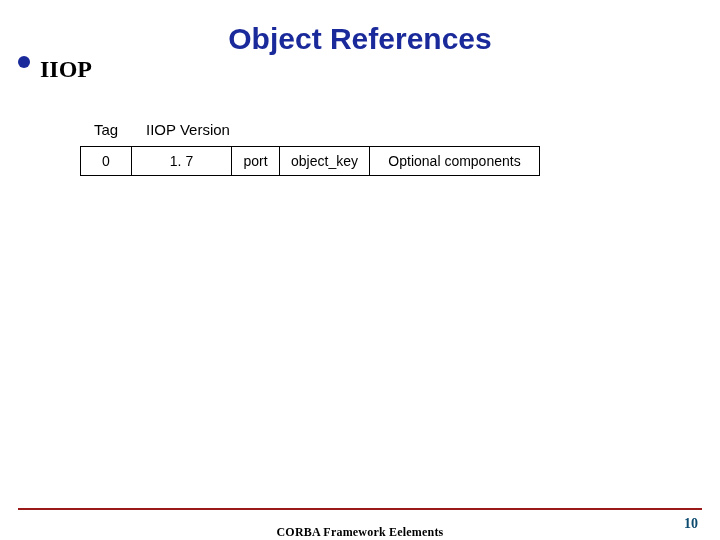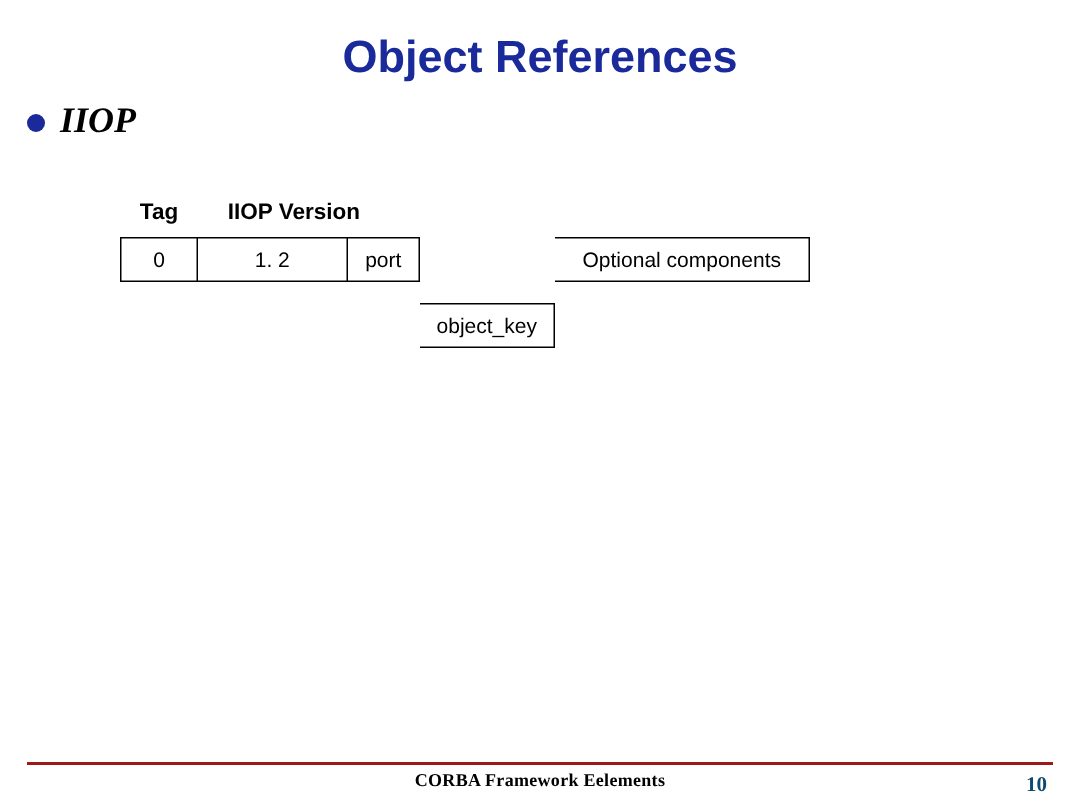--- a/index.html
+++ b/index.html
@@ -13,24 +13,22 @@
   }
   .title {
     text-align: center;
     color: #1a2a9a;
     font-size: 30px;
     font-weight: bold;
     padding-top: 22px;
   }
   .bullet-row {
     display: flex;
-    align-items: center;
-    margin-top: 12px;
+    align-items: flex-start;
     margin-left: 18px;
-    font-style: italic;
   }
   .bullet-dot {
     width: 12px;
     height: 12px;
     background: #1a2a9a;
     border-radius: 50%;
     margin-right: 10px;
   }
   .bullet-text {
     font-family: "Times New Roman", Times, serif;
@@ -38,56 +36,56 @@
     font-weight: bold;
     color: #000;
   }
   .table-wrap {
     margin-top: 38px;
     margin-left: 80px;
   }
   .hdr-row {
     display: flex;
     font-size: 15px;
-    font-weight: bold;
+    font-weight: normal;
     color: #000;
   }
   .hdr-tag { width: 52px; text-align: center; }
-  .hdr-ver { width: 108px; text-align: right; padding-left: 4px; }
+  .hdr-ver { width: 108px; text-align: center; padding-left: 4px; }
   .data-row {
     display: flex;
     margin-top: 8px;
     font-size: 14px;
     color: #000;
   }
   .cell {
     border: 1.5px solid #000;
     height: 30px;
     display: flex;
     align-items: center;
     justify-content: center;
   }
   .cell + .cell { border-left: none; }
   .c-tag { width: 52px; }
   .c-ver { width: 100px; }
   .c-host { width: 62px; }
   .c-port { width: 48px; }
-  .c-key { width: 90px; margin-top: 44px; }
+  .c-key { width: 90px; }
   .c-opt { width: 170px; text-align: center; }
   .footer-rule {
     position: absolute;
     left: 18px;
     right: 18px;
     bottom: 30px;
     height: 0;
     border-top: 2px solid #9a1a1a;
   }
   .footer-center {
     position: absolute;
-    bottom: 12px;
+    bottom: 0;
     width: 100%;
     text-align: center;
     font-family: "Times New Roman", Times, serif;
     font-size: 12px;
     font-weight: bold;
     color: #000;
     letter-spacing: 0.2px;
   }
   .footer-pagenum {
     position: absolute;
@@ -109,21 +107,21 @@
   <span class="bullet-text">IIOP</span>
 </div>
 
 <div class="table-wrap">
   <div class="hdr-row">
     <div class="hdr-tag">Tag</div>
     <div class="hdr-ver">IIOP Version</div>
   </div>
   <div class="data-row">
     <div class="cell c-tag">0</div>
-    <div class="cell c-ver">1. 2</div>
+    <div class="cell c-ver">1. 7</div>
     <div class="cell c-port">port</div>
     <div class="cell c-key">object_key</div>
     <div class="cell c-opt">Optional components</div>
   </div>
 </div>
 
 <div class="footer-rule"></div>
 <div class="footer-center">CORBA Framework Eelements</div>
 <div class="footer-pagenum">10</div>
 

